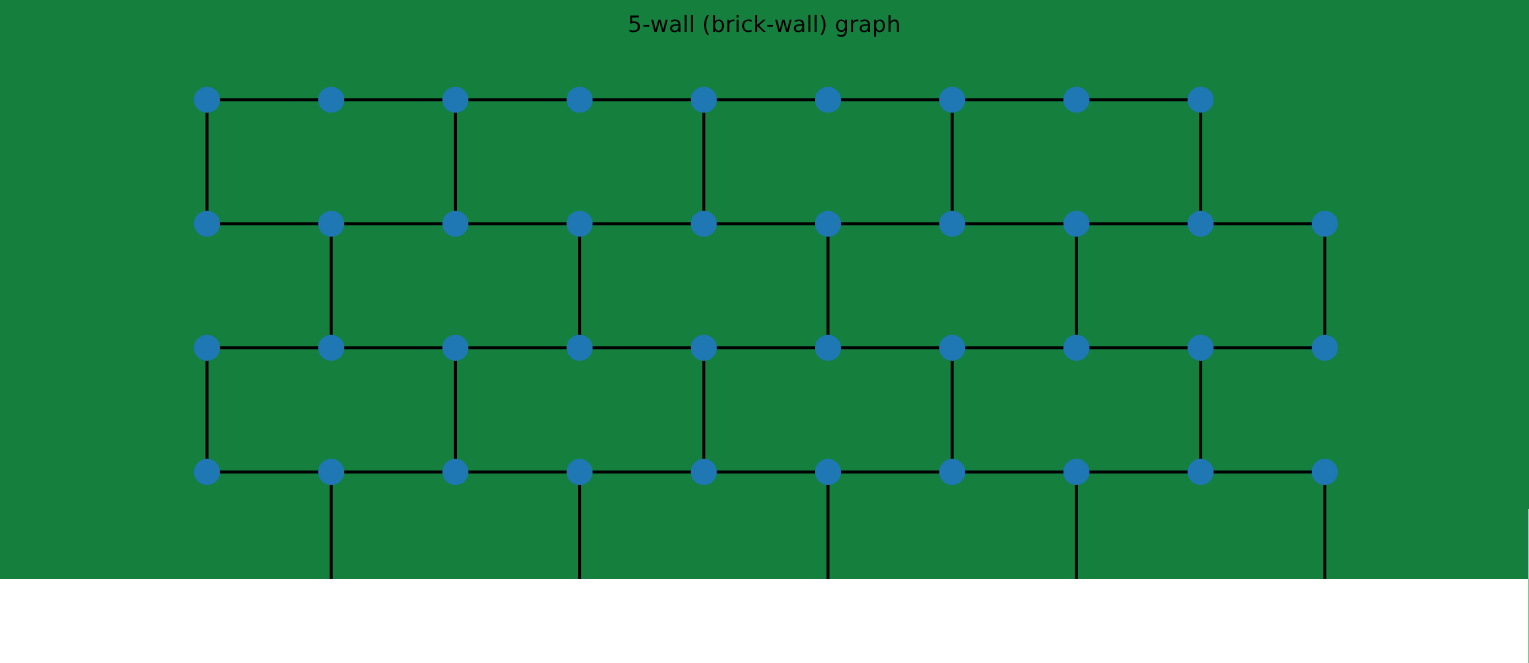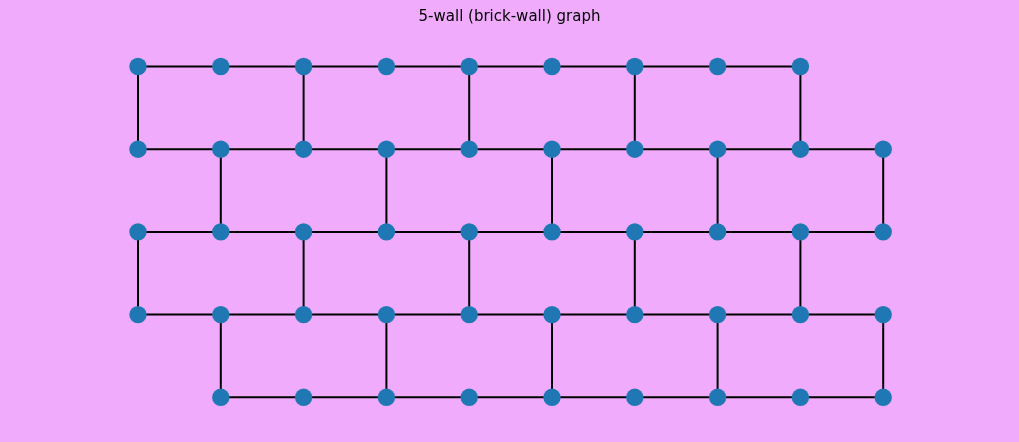--- a/index.html
+++ b/index.html
@@ -4,22 +4,22 @@
 <style>
   html, body {
     margin: 0;
     padding: 0;
     background: #ffffff;
     font-family: "DejaVu Sans", "Liberation Sans", sans-serif;
   }
   .figure {
     position: relative;
     width: 1019px;
-    height: 442px;
-    background: #f0abfc;
+    height: 386px;
+    background: #15803d;
     overflow: hidden;
   }
   .figure-title {
     position: absolute;
     top: 7px;
     left: 0;
     width: 100%;
     text-align: center;
     font-size: 15px;
     color: #000000;

